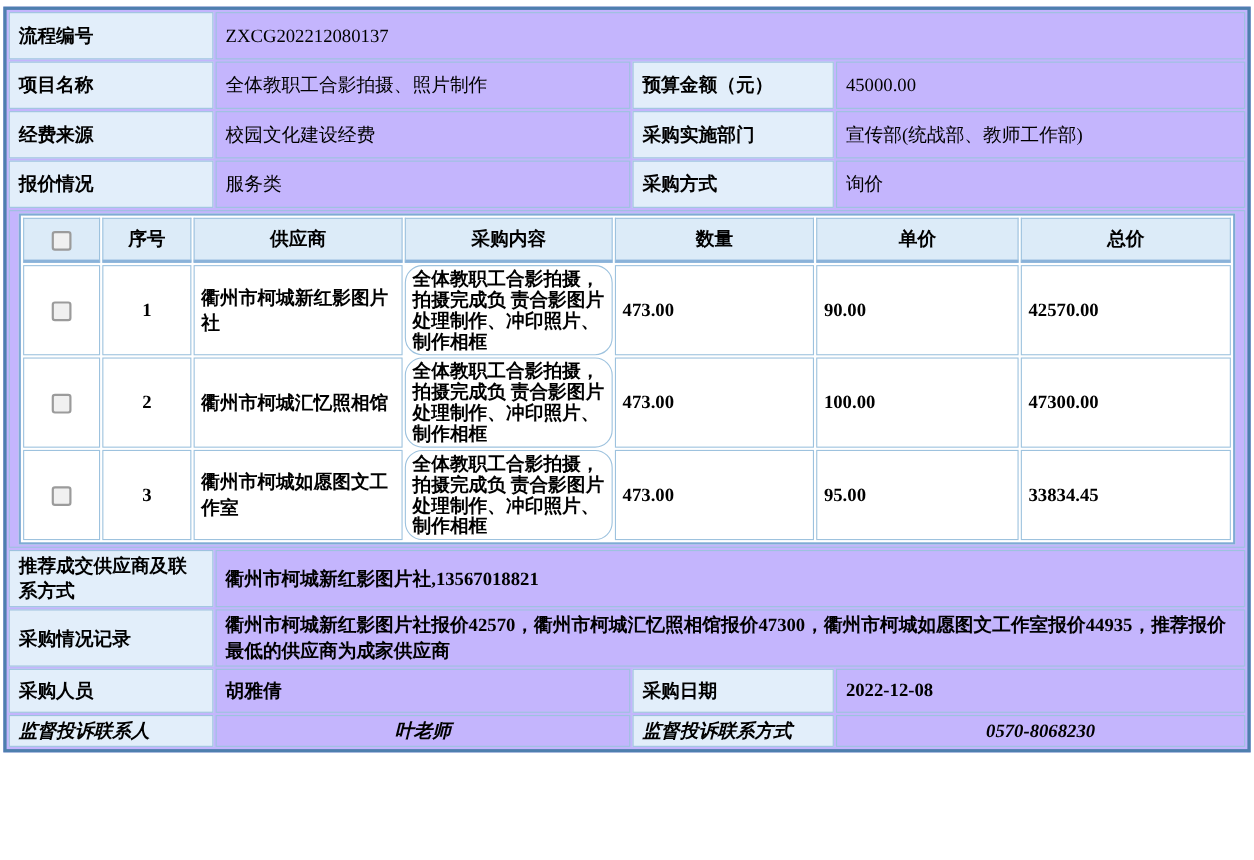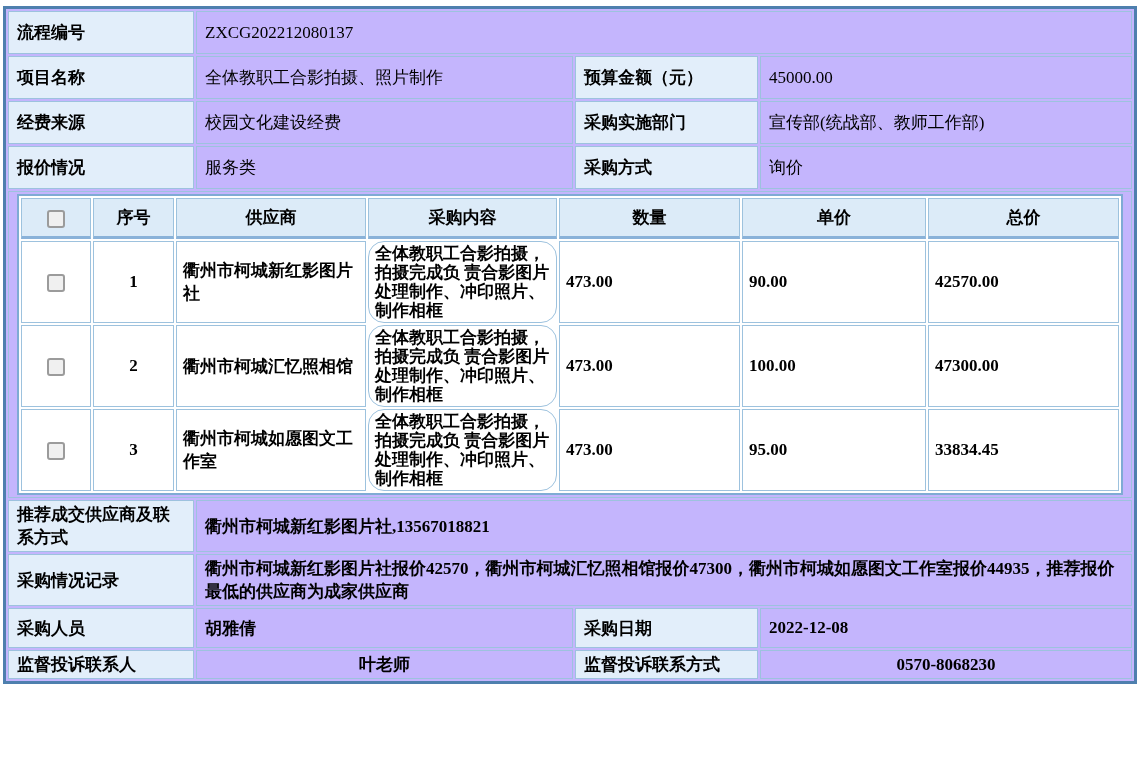--- a/index.html
+++ b/index.html
@@ -174,21 +174,21 @@
       <tr>
         <td class="lbl">采购情况记录</td>
         <td class="valb" colspan="3">衢州市柯城新红影图片社报价42570，衢州市柯城汇忆照相馆报价47300，衢州市柯城如愿图文工作室报价44935，推荐报价最低的供应商为成家供应商</td>
       </tr>
       <tr style="height:40px;">
         <td class="lbl">采购人员</td>
         <td class="valb">胡雅倩</td>
         <td class="lbl">采购日期</td>
         <td class="valb">2022-12-08</td>
       </tr>
-      <tr style="height:26px;">
+      <tr style="height:26px;font-style:italic;">
         <td class="lbl">监督投诉联系人</td>
         <td class="valb c">叶老师</td>
         <td class="lbl">监督投诉联系方式</td>
         <td class="valb c">0570-8068230</td>
       </tr>
     </tbody>
   </table>
 
 </div>
 

